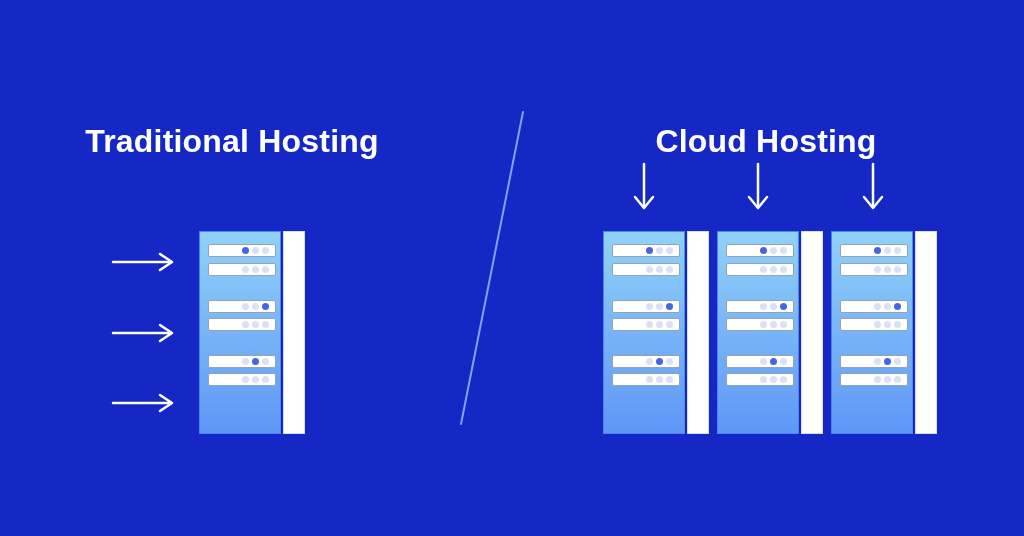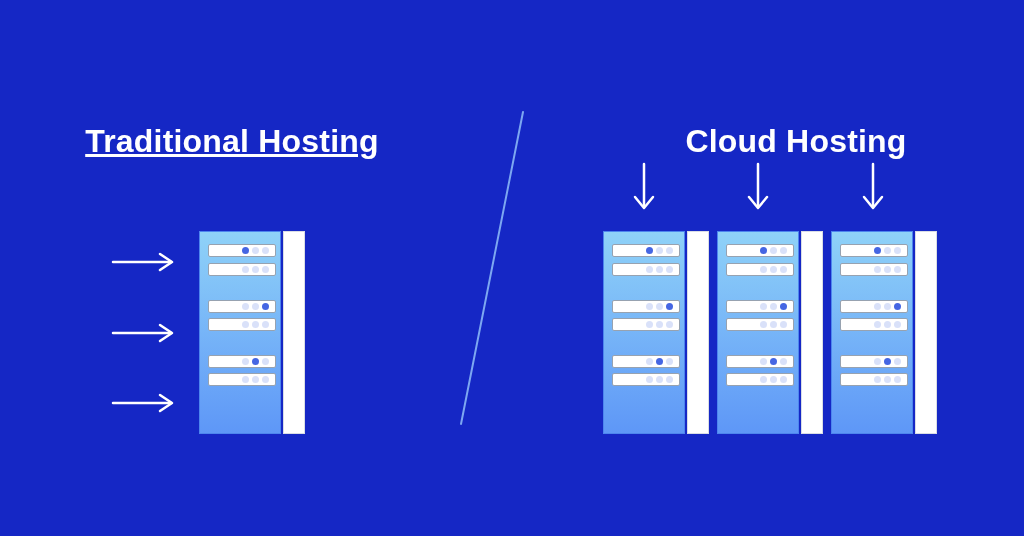--- a/index.html
+++ b/index.html
@@ -16,22 +16,22 @@
     top: 99px;
     height: 42px;
     line-height: 42px;
     font-size: 32px;
     font-weight: 700;
     letter-spacing: 0.2px;
     color: var(--title-text, #ffffff);
     text-align: center;
     white-space: nowrap;
   }
-  #title-traditional { left: 56px;  width: 352px; text-decoration: underline; }
-  #title-cloud       { left: 636px; width: 320px; }
+  #title-traditional { left: 56px;  width: 352px; }
+  #title-cloud       { left: 606px; width: 320px; }
 
   .arrow {
     position: absolute;
     color: var(--arrow, #ffffff);
   }
   .arrow svg { display: block; }
 
   .divider-svg { position: absolute; left: 450px; top: 104px; }
   .divider-svg line { stroke: var(--divider-line, #7da7f1); }
 

